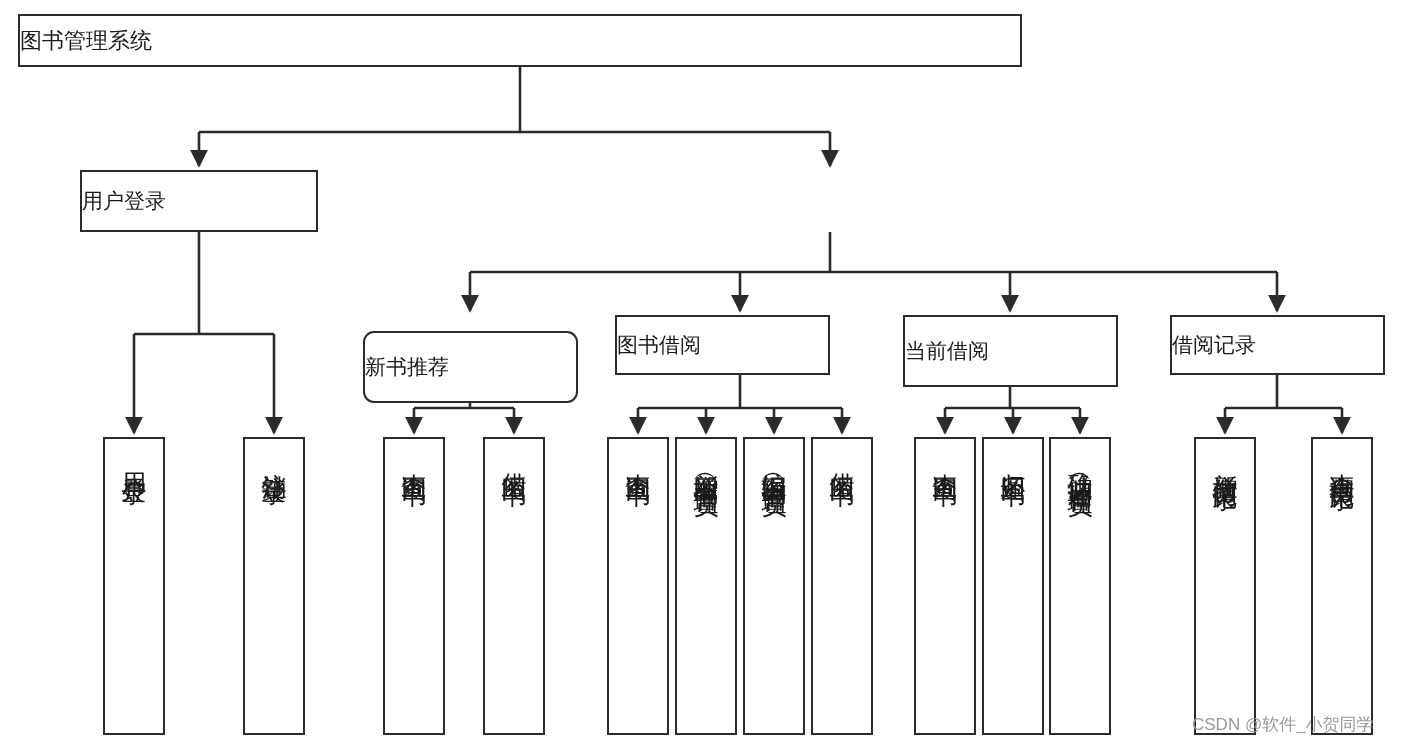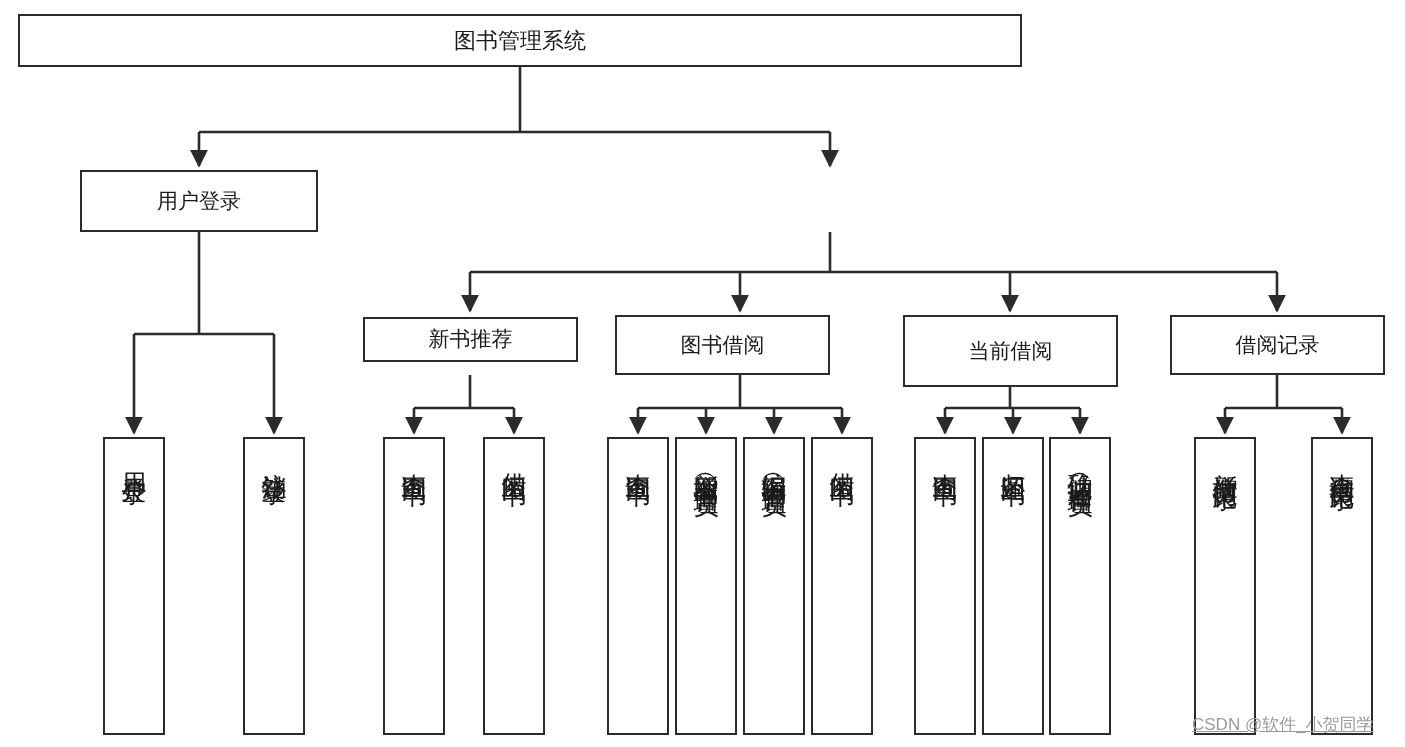--- a/index.html
+++ b/index.html
@@ -12,21 +12,20 @@
   #canvas{position:relative;width:1405px;height:747px;}
   svg#wires{position:absolute;left:0;top:0;width:1405px;height:747px;}
 
   .node{
     position:absolute;
     box-sizing:border-box;
     background:#ffffff;
     border:2px solid #2b2b2b;
     display:flex;
     align-items:center;
-    justify-content:center;
     color:#1a1a1a;
   }
   .node .label{
     display:block;
     text-align:center;
     line-height:1.18;
     white-space:pre;
   }
   
   .node.h .label{font-size:21px;}
@@ -46,21 +45,20 @@
     line-height:1;
   }
 
   #watermark{
     position:absolute;
     left:1192px;top:713px;
     font-size:17px;
     color:#9a9a9a;
     white-space:nowrap;
     pointer-events:none;
-    text-decoration:underline;
   }
 </style>
 </head>
 <body>
 
 <div id="canvas">
 
   <svg id="wires" viewBox="0 0 1405 747" xmlns="http://www.w3.org/2000/svg">
     <defs>
       <marker id="arw" viewBox="0 0 10 10" refX="9" refY="5" markerWidth="7" markerHeight="7" orient="auto-start-reverse">
@@ -112,21 +110,21 @@
   </svg>
 
   <div class="node h root" style="left:18px;top:14px;width:1004px;height:53px;">
     <span class="label">图书管理系统</span>
   </div>
 
   <div class="node h" style="left:80px;top:170px;width:238px;height:62px;">
     <span class="label">用户登录</span>
   </div>
 
-  <div class="node h" style="left:363px;top:317px;width:215px;height:45px;">
+  <div class="node h" style="left:363px;top:331px;width:215px;height:72px;border-radius:11px;">
     <span class="label">新书推荐</span>
   </div>
   <div class="node h" style="left:615px;top:315px;width:215px;height:60px;">
     <span class="label">图书借阅</span>
   </div>
   <div class="node h" style="left:903px;top:315px;width:215px;height:72px;">
     <span class="label">当前借阅</span>
   </div>
   <div class="node h" style="left:1170px;top:315px;width:215px;height:60px;">
     <span class="label">借阅记录</span>

